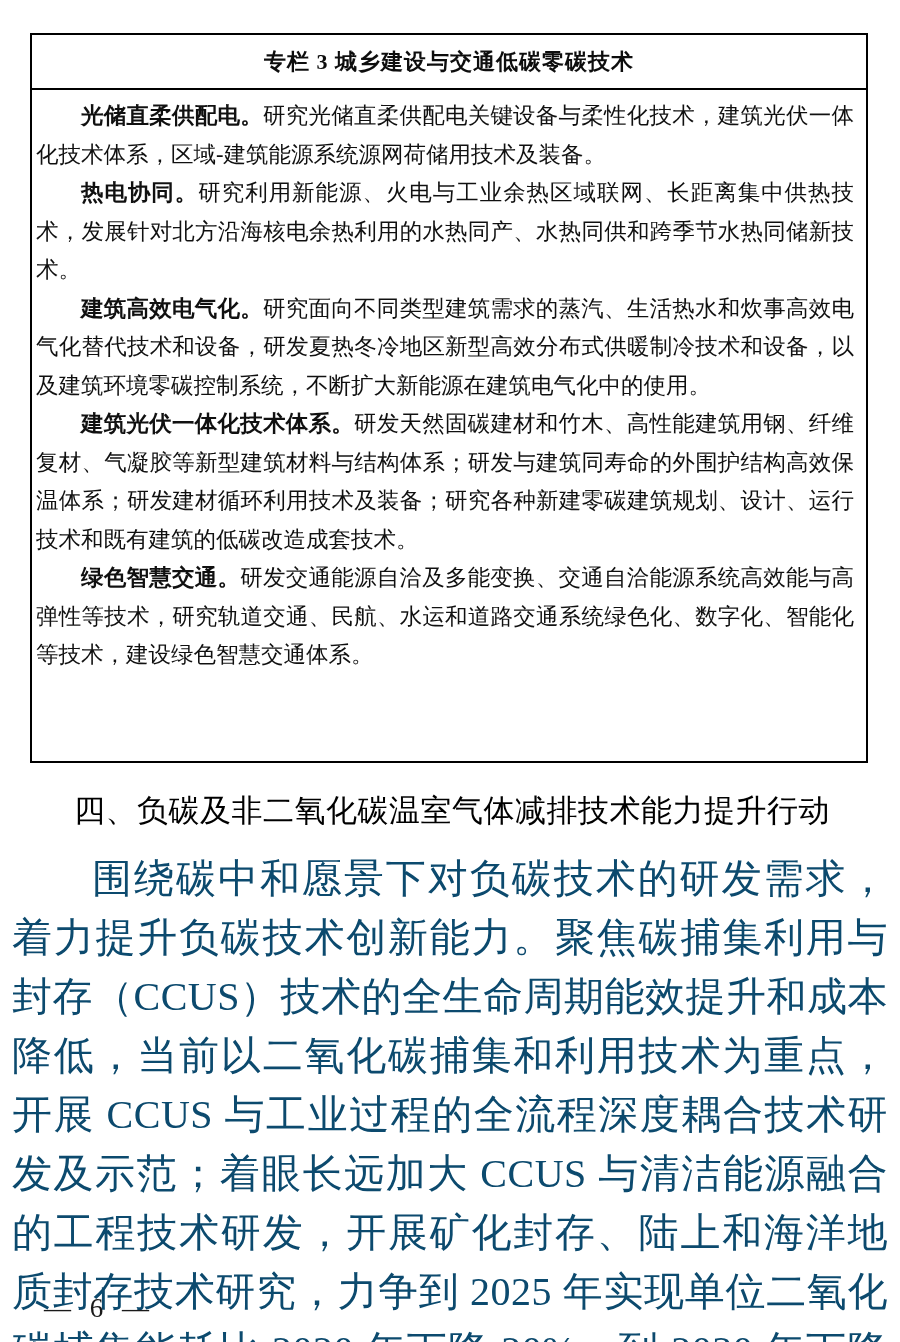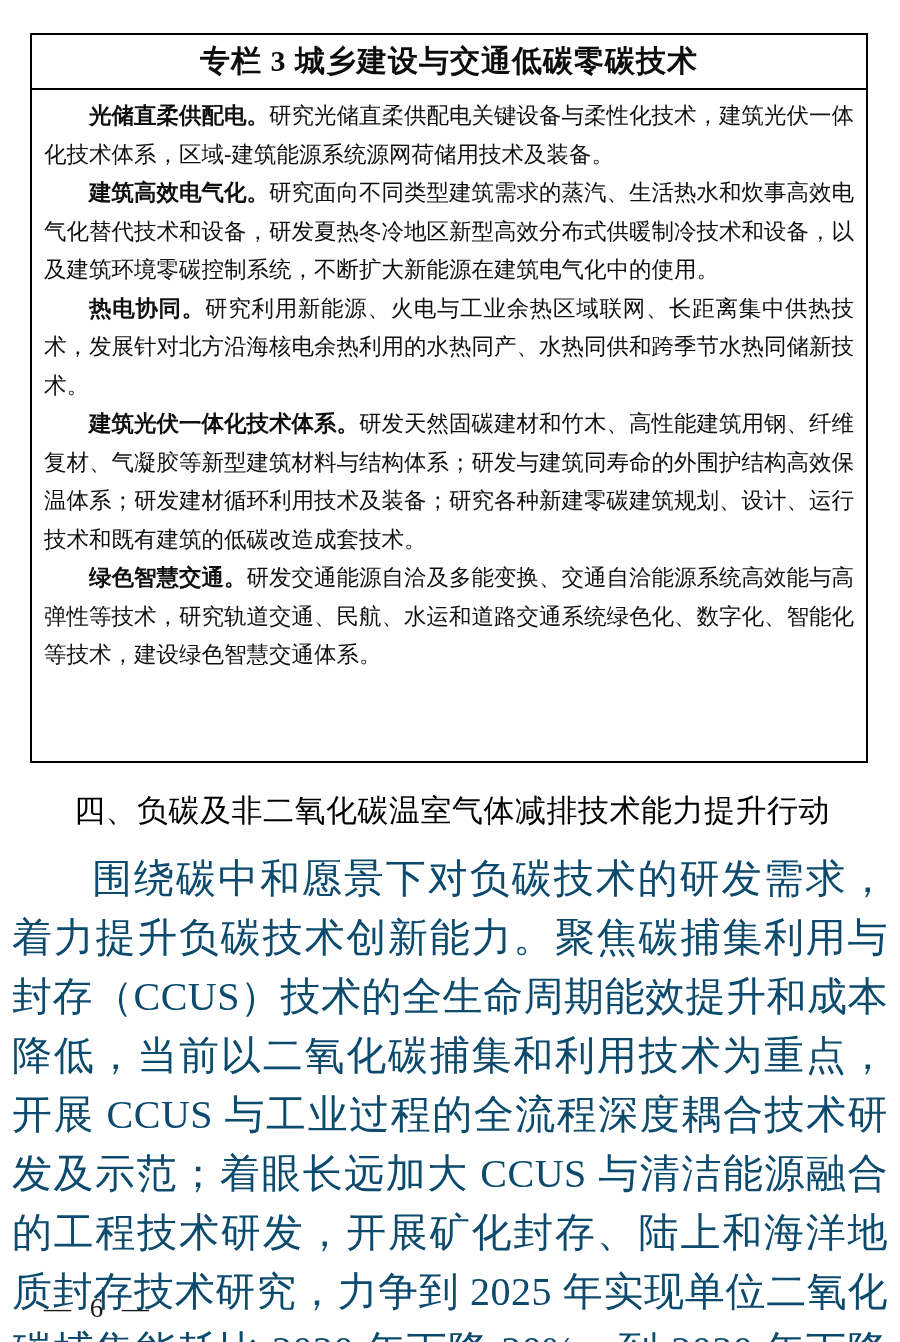--- a/index.html
+++ b/index.html
@@ -24,26 +24,26 @@
     border: 2.5px solid #000000;
     background: #ffffff;
   }
   .box-title {
     height: 55px;
     border-bottom: 2.5px solid #000000;
     display: flex;
     align-items: center;
     justify-content: center;
     font-weight: bold;
-    font-size: 30px;
+    font-size: 22px;
     letter-spacing: 1px;
     color: #0d0d0d;
   }
   .box-body {
-    padding: 7px 12px 0 12px;
+    padding: 7px 12px 0 4px;
   }
   .box-body p {
     font-size: 22.5px;
     line-height: 38.5px;
     text-align: justify;
     text-indent: 2em;
     color: #101010;
   }
   .box-body p .lead {
     font-weight: bold;
@@ -91,22 +91,22 @@
 </style>
 </head>
 <body>
 
 <div class="page">
 
   <div class="callout-box">
     <div class="box-title">专栏 3  城乡建设与交通低碳零碳技术</div>
     <div class="box-body">
       <p><span class="lead">光储直柔供配电。</span><span>研究光储直柔供配电关键设备与柔性化技术，建筑光伏一体化技术体系，区域-建筑能源系统源网荷储用技术及装备。</span></p>
+      <p><span class="lead">热电协同。</span><span>研究利用新能源、火电与工业余热区域联网、长距离集中供热技术，发展针对北方沿海核电余热利用的水热同产、水热同供和跨季节水热同储新技术。</span></p>
       <p><span class="lead">建筑高效电气化。</span><span>研究面向不同类型建筑需求的蒸汽、生活热水和炊事高效电气化替代技术和设备，研发夏热冬冷地区新型高效分布式供暖制冷技术和设备，以及建筑环境零碳控制系统，不断扩大新能源在建筑电气化中的使用。</span></p>
-      <p><span class="lead">热电协同。</span><span>研究利用新能源、火电与工业余热区域联网、长距离集中供热技术，发展针对北方沿海核电余热利用的水热同产、水热同供和跨季节水热同储新技术。</span></p>
       <p><span class="lead">建筑光伏一体化技术体系。</span><span>研发天然固碳建材和竹木、高性能建筑用钢、纤维复材、气凝胶等新型建筑材料与结构体系；研发与建筑同寿命的外围护结构高效保温体系；研发建材循环利用技术及装备；研究各种新建零碳建筑规划、设计、运行技术和既有建筑的低碳改造成套技术。</span></p>
       <p><span class="lead">绿色智慧交通。</span><span>研发交通能源自洽及多能变换、交通自洽能源系统高效能与高弹性等技术，研究轨道交通、民航、水运和道路交通系统绿色化、数字化、智能化等技术，建设绿色智慧交通体系。</span></p>
     </div>
   </div>
 
   <h2 class="section-heading">四、负碳及非二氧化碳温室气体减排技术能力提升行动</h2>
 
   <p class="body-text">围绕碳中和愿景下对负碳技术的研发需求，着力提升负碳技术创新能力。聚焦碳捕集利用与封存（CCUS）技术的全生命周期能效提升和成本降低，当前以二氧化碳捕集和利用技术为重点，开展 CCUS 与工业过程的全流程深度耦合技术研发及示范；着眼长远加大 CCUS 与清洁能源融合的工程技术研发，开展矿化封存、陆上和海洋地质封存技术研究，力争到 2025 年实现单位二氧化碳捕集能耗比 2020 年下降 20%，到 2030 年下降 30%，实现捕集</p>
 
   <div class="page-number">— 6 —</div>

